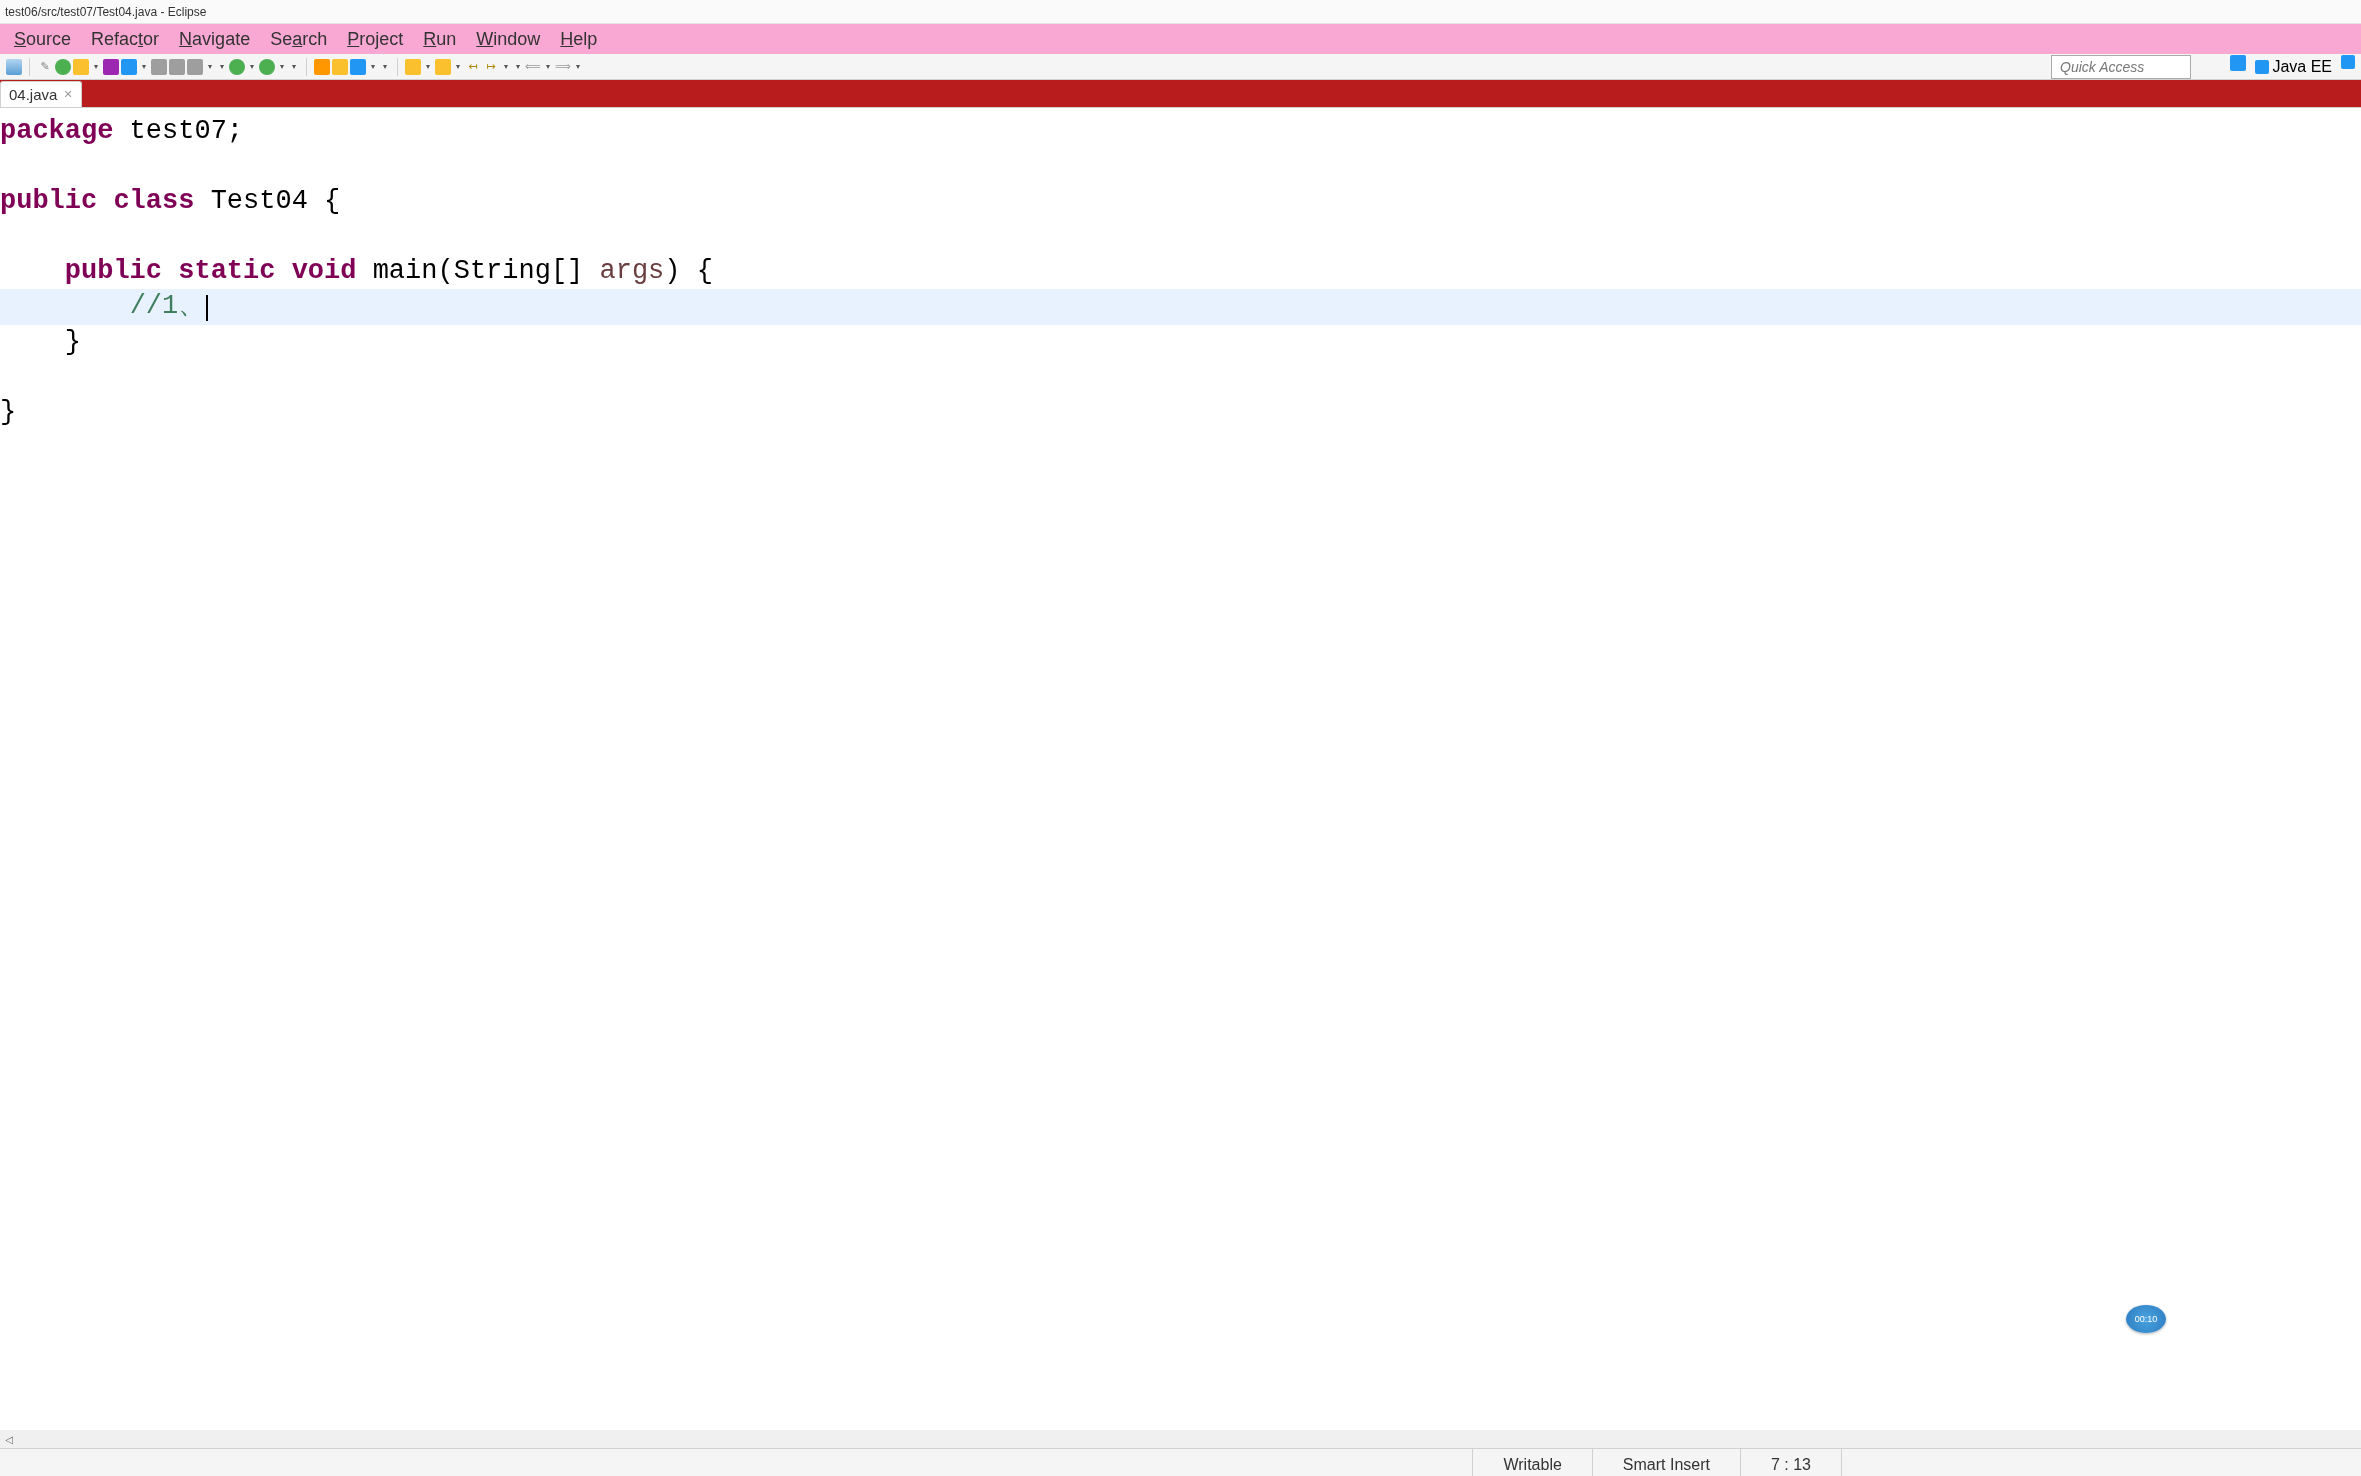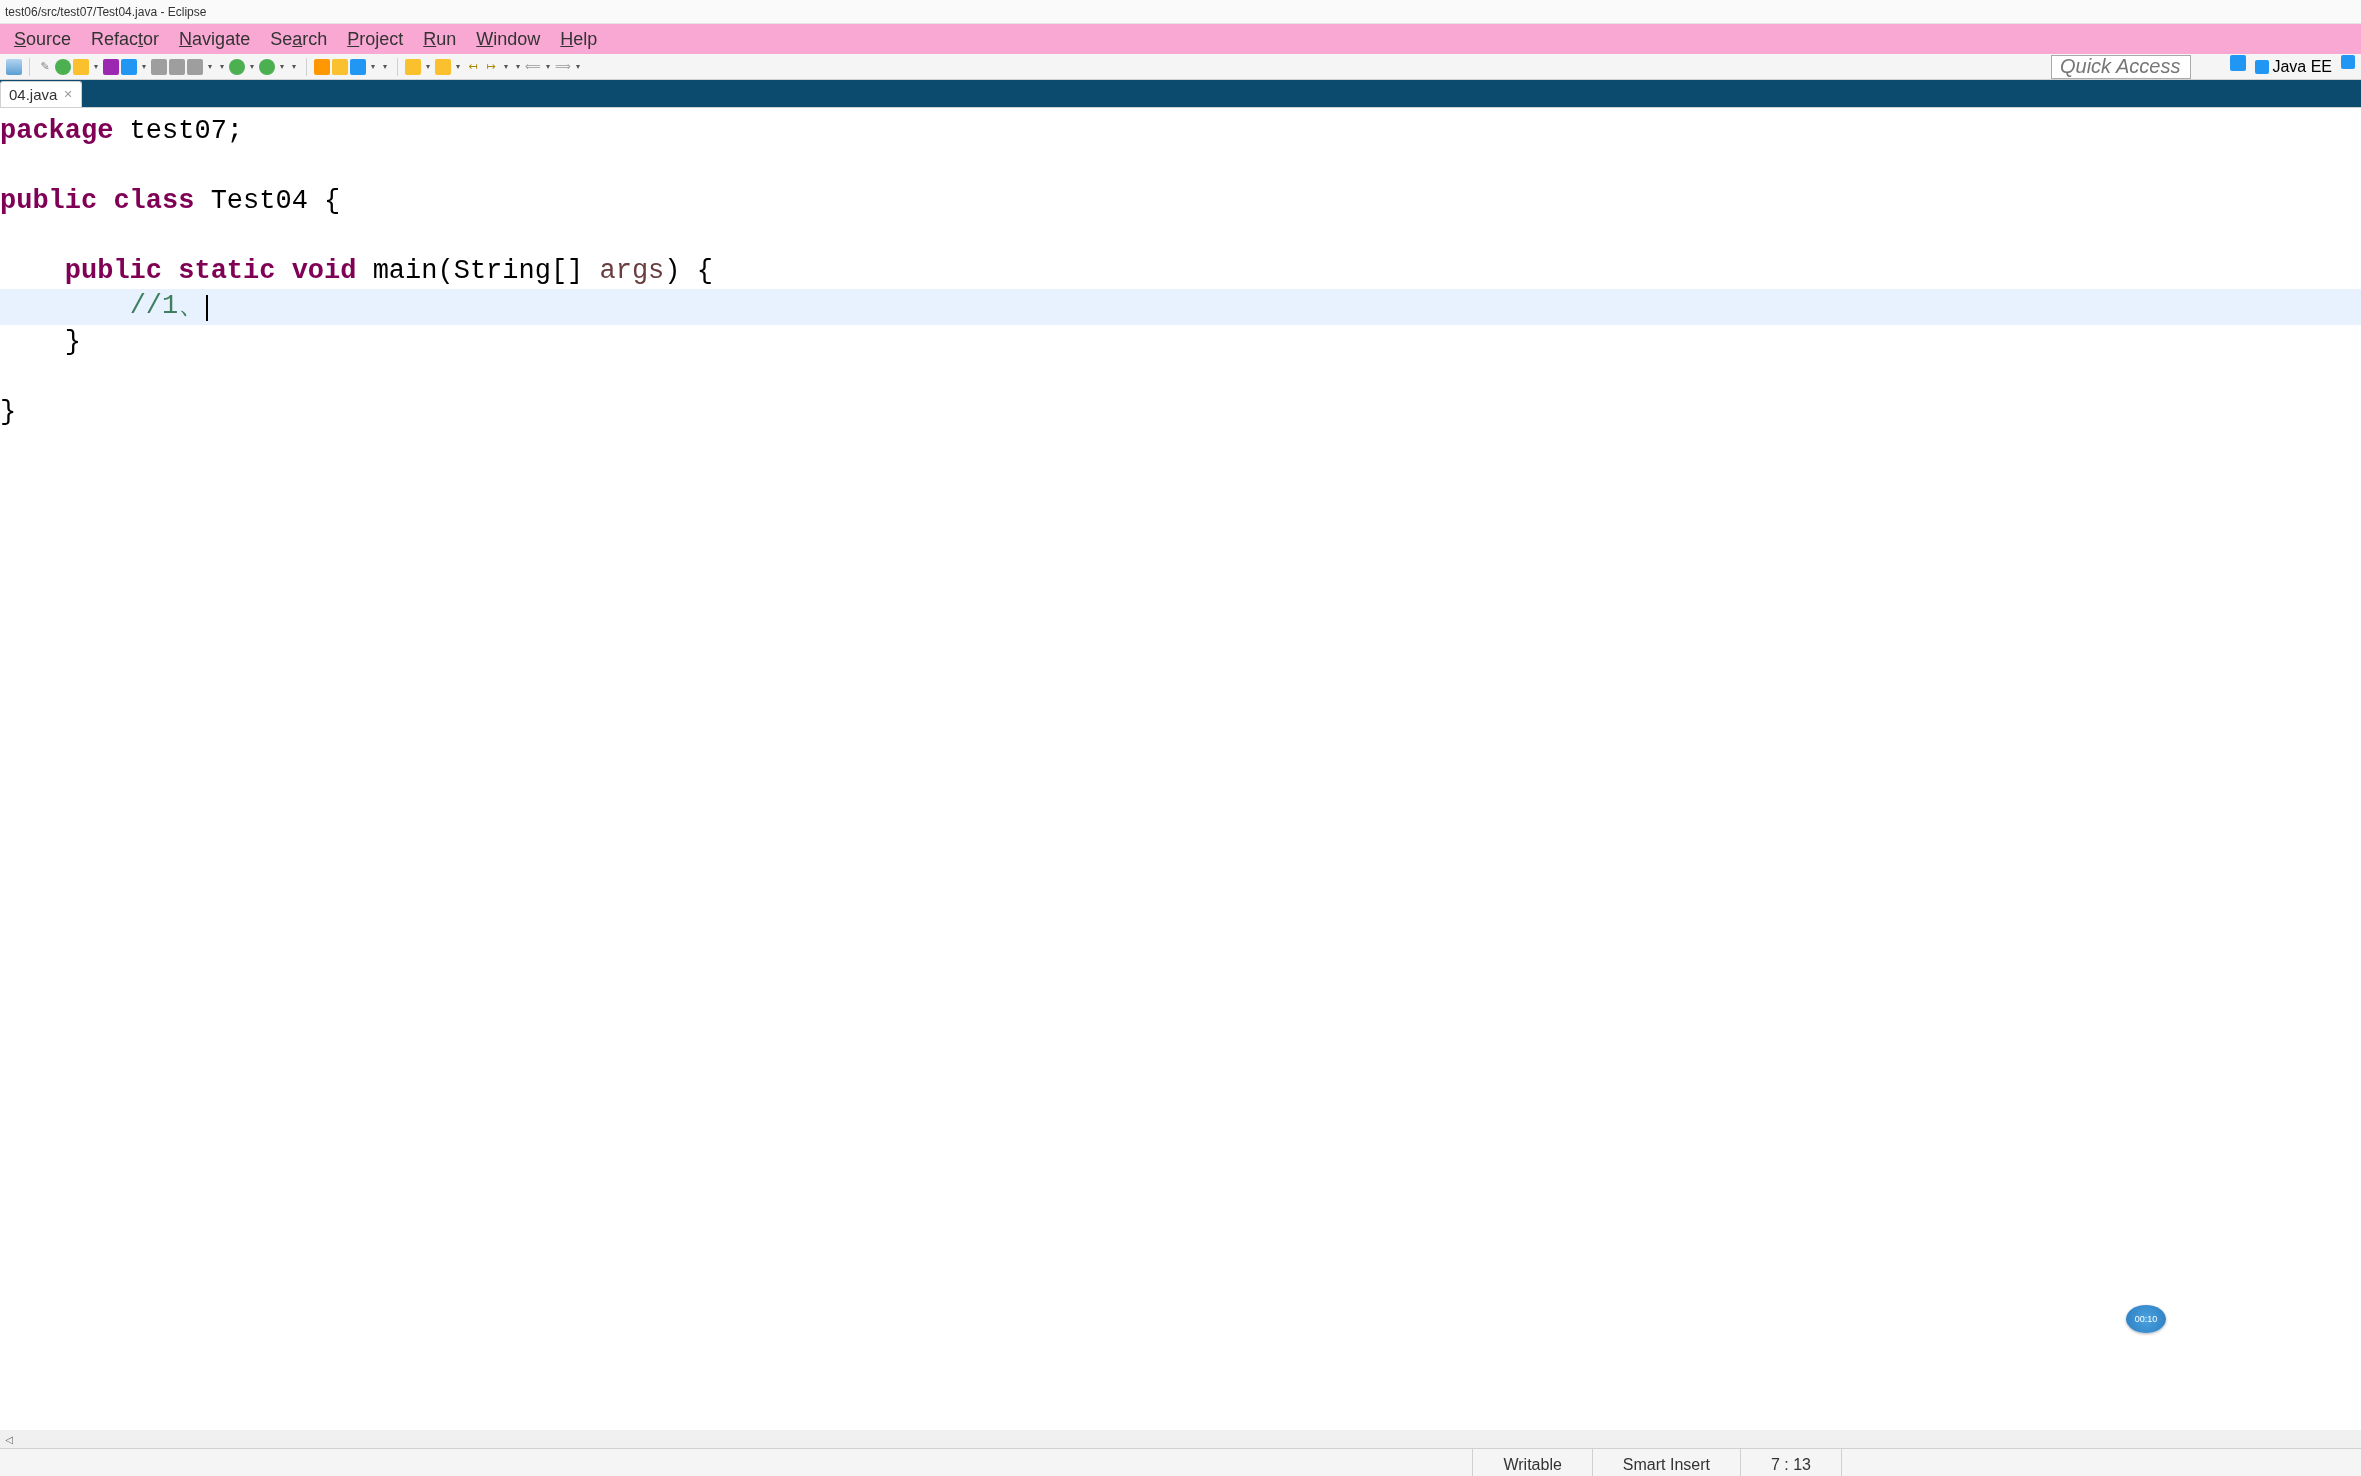--- a/index.html
+++ b/index.html
@@ -79,21 +79,21 @@
       color: #555;
       cursor: pointer;
     }
     .quick-access {
       position: absolute;
       right: 170px;
       height: 24px;
       border: 1px solid #aaa;
       background: #fff;
       padding: 2px 8px;
-      font-size: 20px;
+      font-size: 14px;
       color: #777;
       font-style: italic;
       display: flex;
       align-items: center;
       min-width: 140px;
     }
     .perspective-bar {
       position: absolute;
       right: 0;
       display: flex;
@@ -106,21 +106,21 @@
       align-items: center;
       gap: 3px;
       padding: 2px 4px;
       border: 1px solid transparent;
       font-size: 16px;
     }
     .perspective-icon { width: 14px; height: 14px; }
     
     .tab-bar {
       height: 28px;
-      background: #0c4a6e;
+      background: #b91c1c;
       display: flex;
       align-items: center;
       padding: 0;
       border-bottom: 1px solid #d0d0d0;
     }
     .tab {
       background: #fff;
       border: 1px solid #d0d0d0;
       border-bottom: none;
       border-top-left-radius: 3px;

